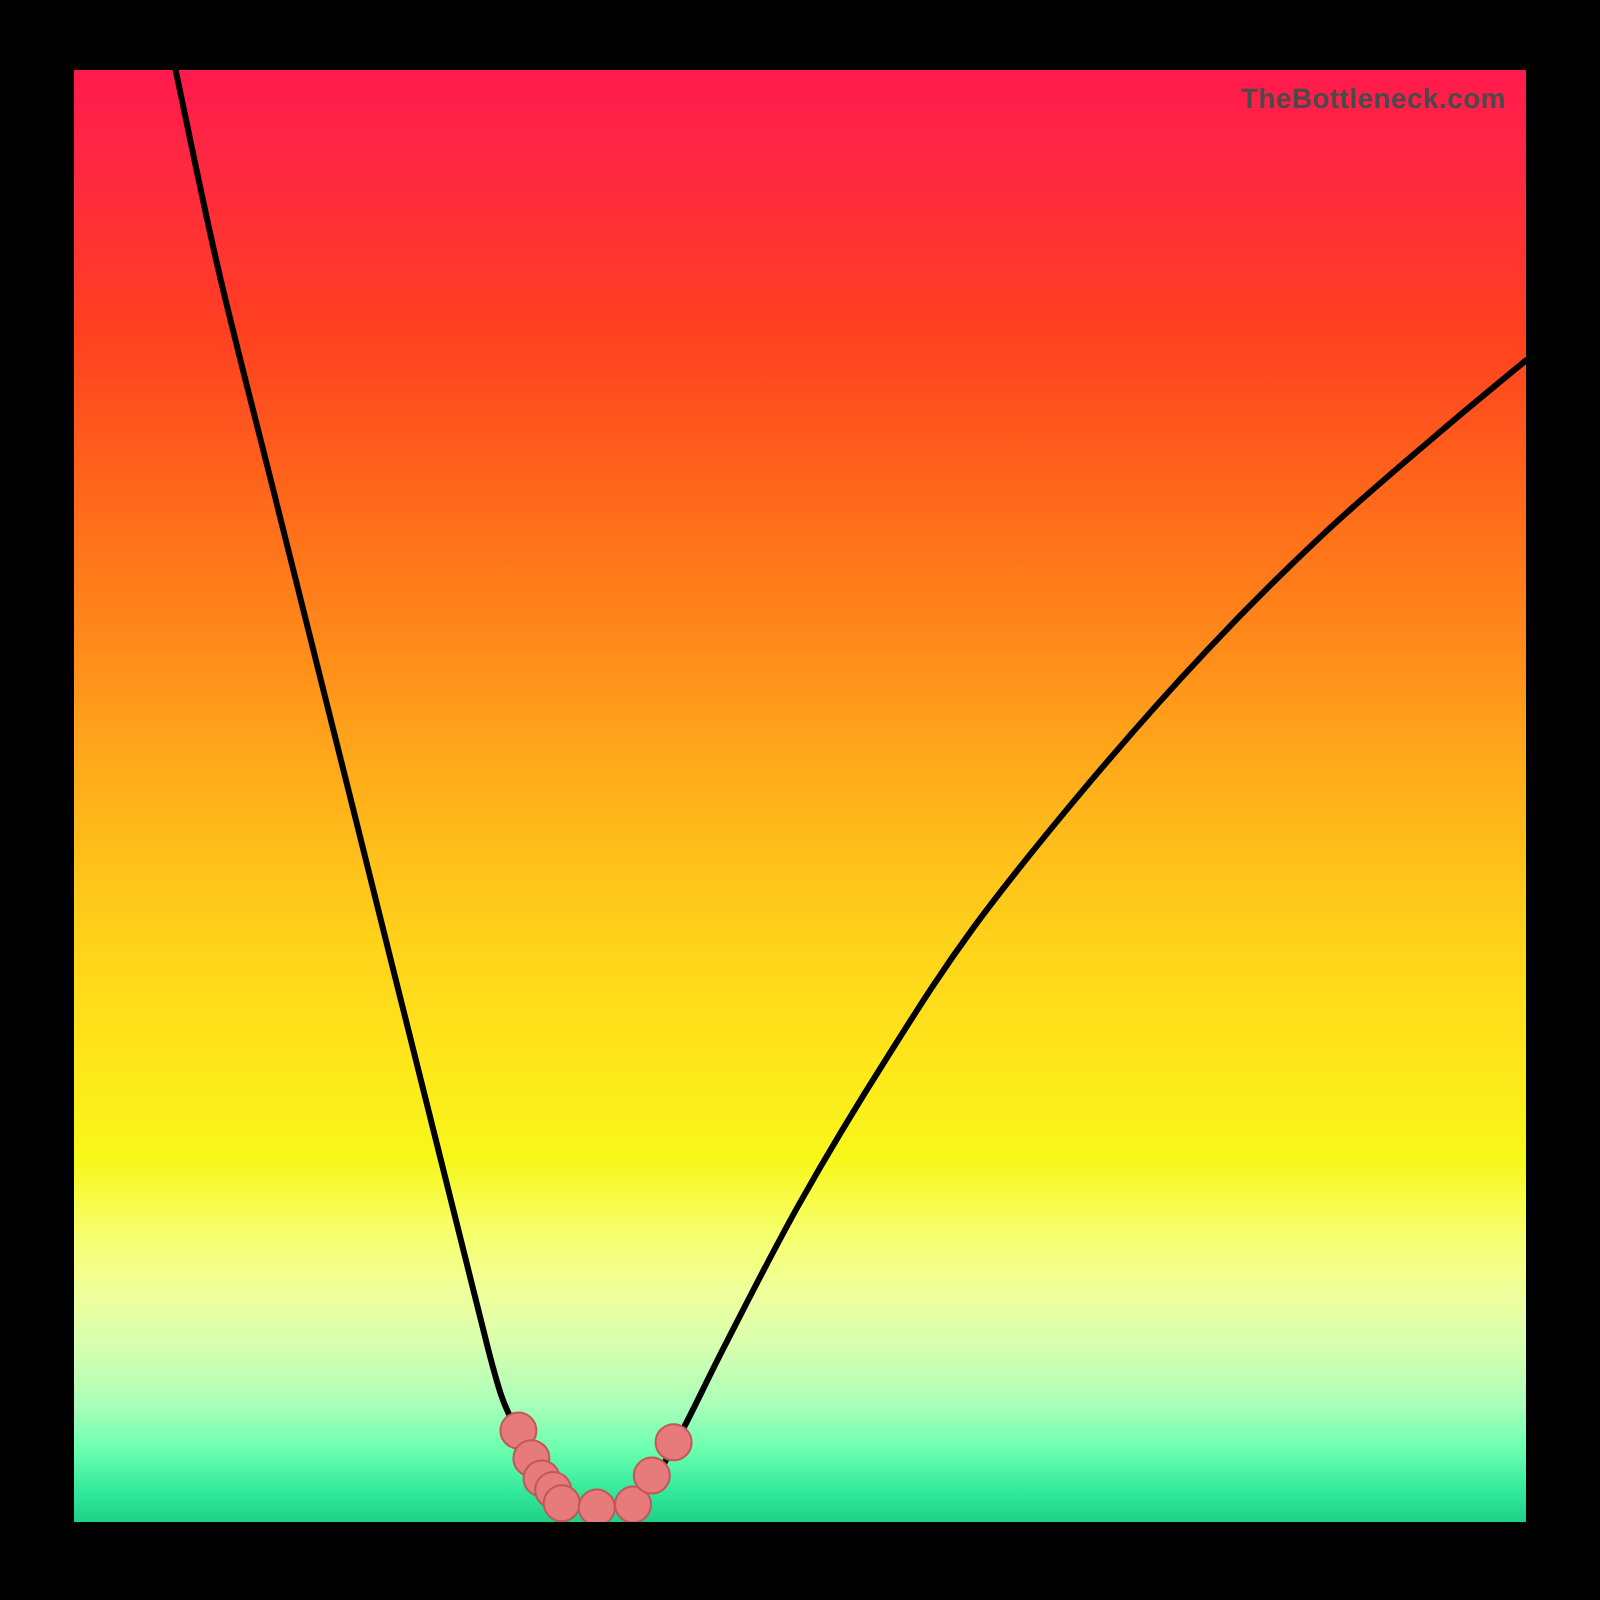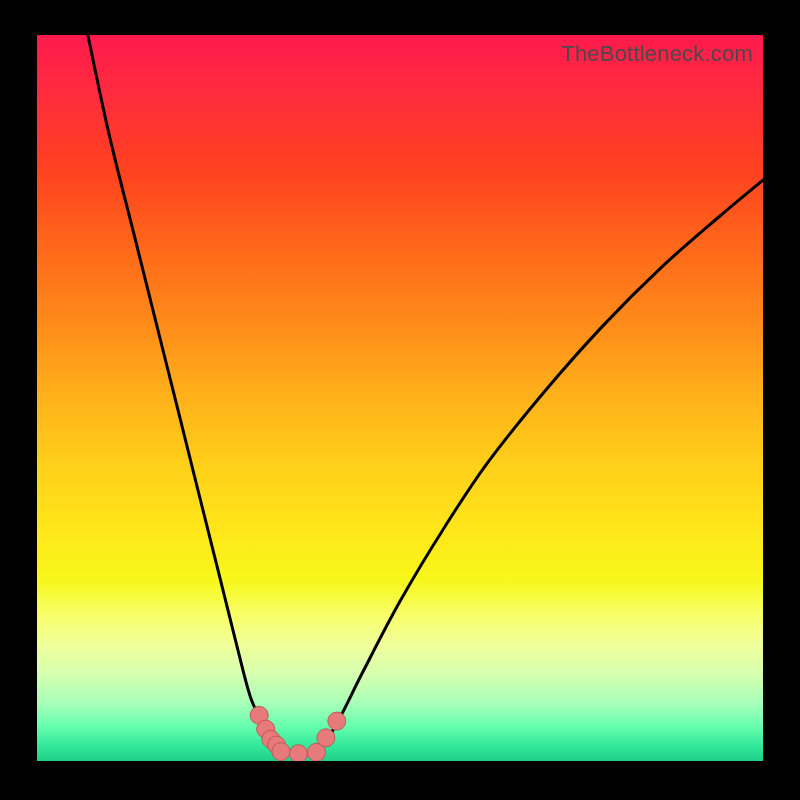--- a/index.html
+++ b/index.html
@@ -44,23 +44,23 @@
       #30e89a 98%,
       #20d088 100%
     );
     overflow: hidden;
   }
   .attribution {
     position: absolute;
     top: 6px;
     right: 10px;
     color: #4a4a4a;
-    font-size: 22px;
+    font-size: 14px;
     letter-spacing: 0.2px;
-    font-weight: 400;
+    font-weight: 700;
   }
   svg.curves {
     position: absolute;
     left: 0;
     top: 0;
     width: 726px;
     height: 726px;
     overflow: visible;
   }
 </style>

